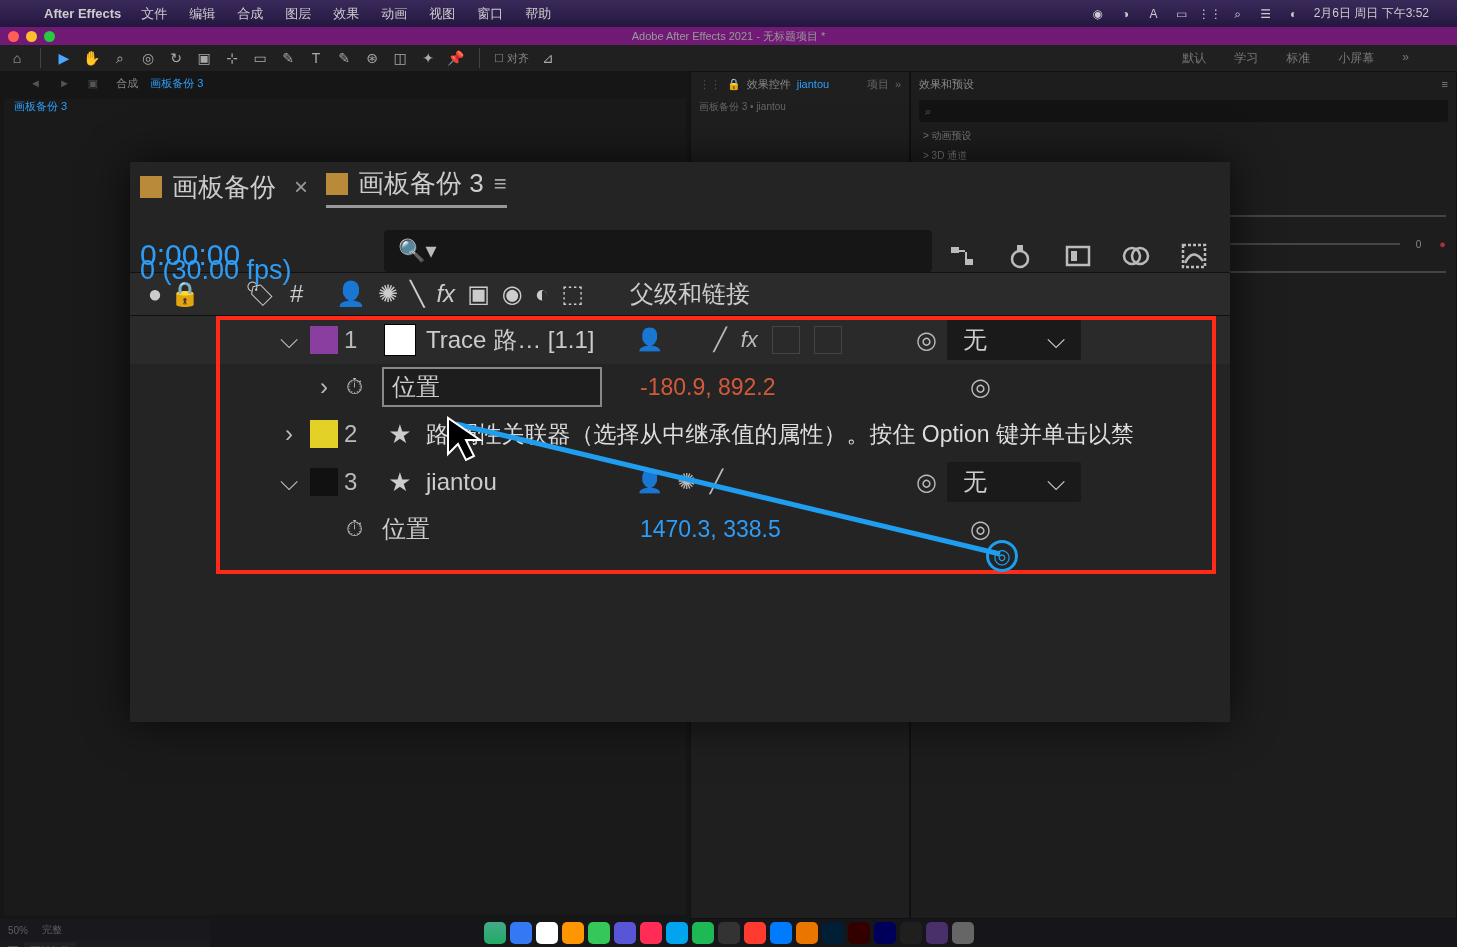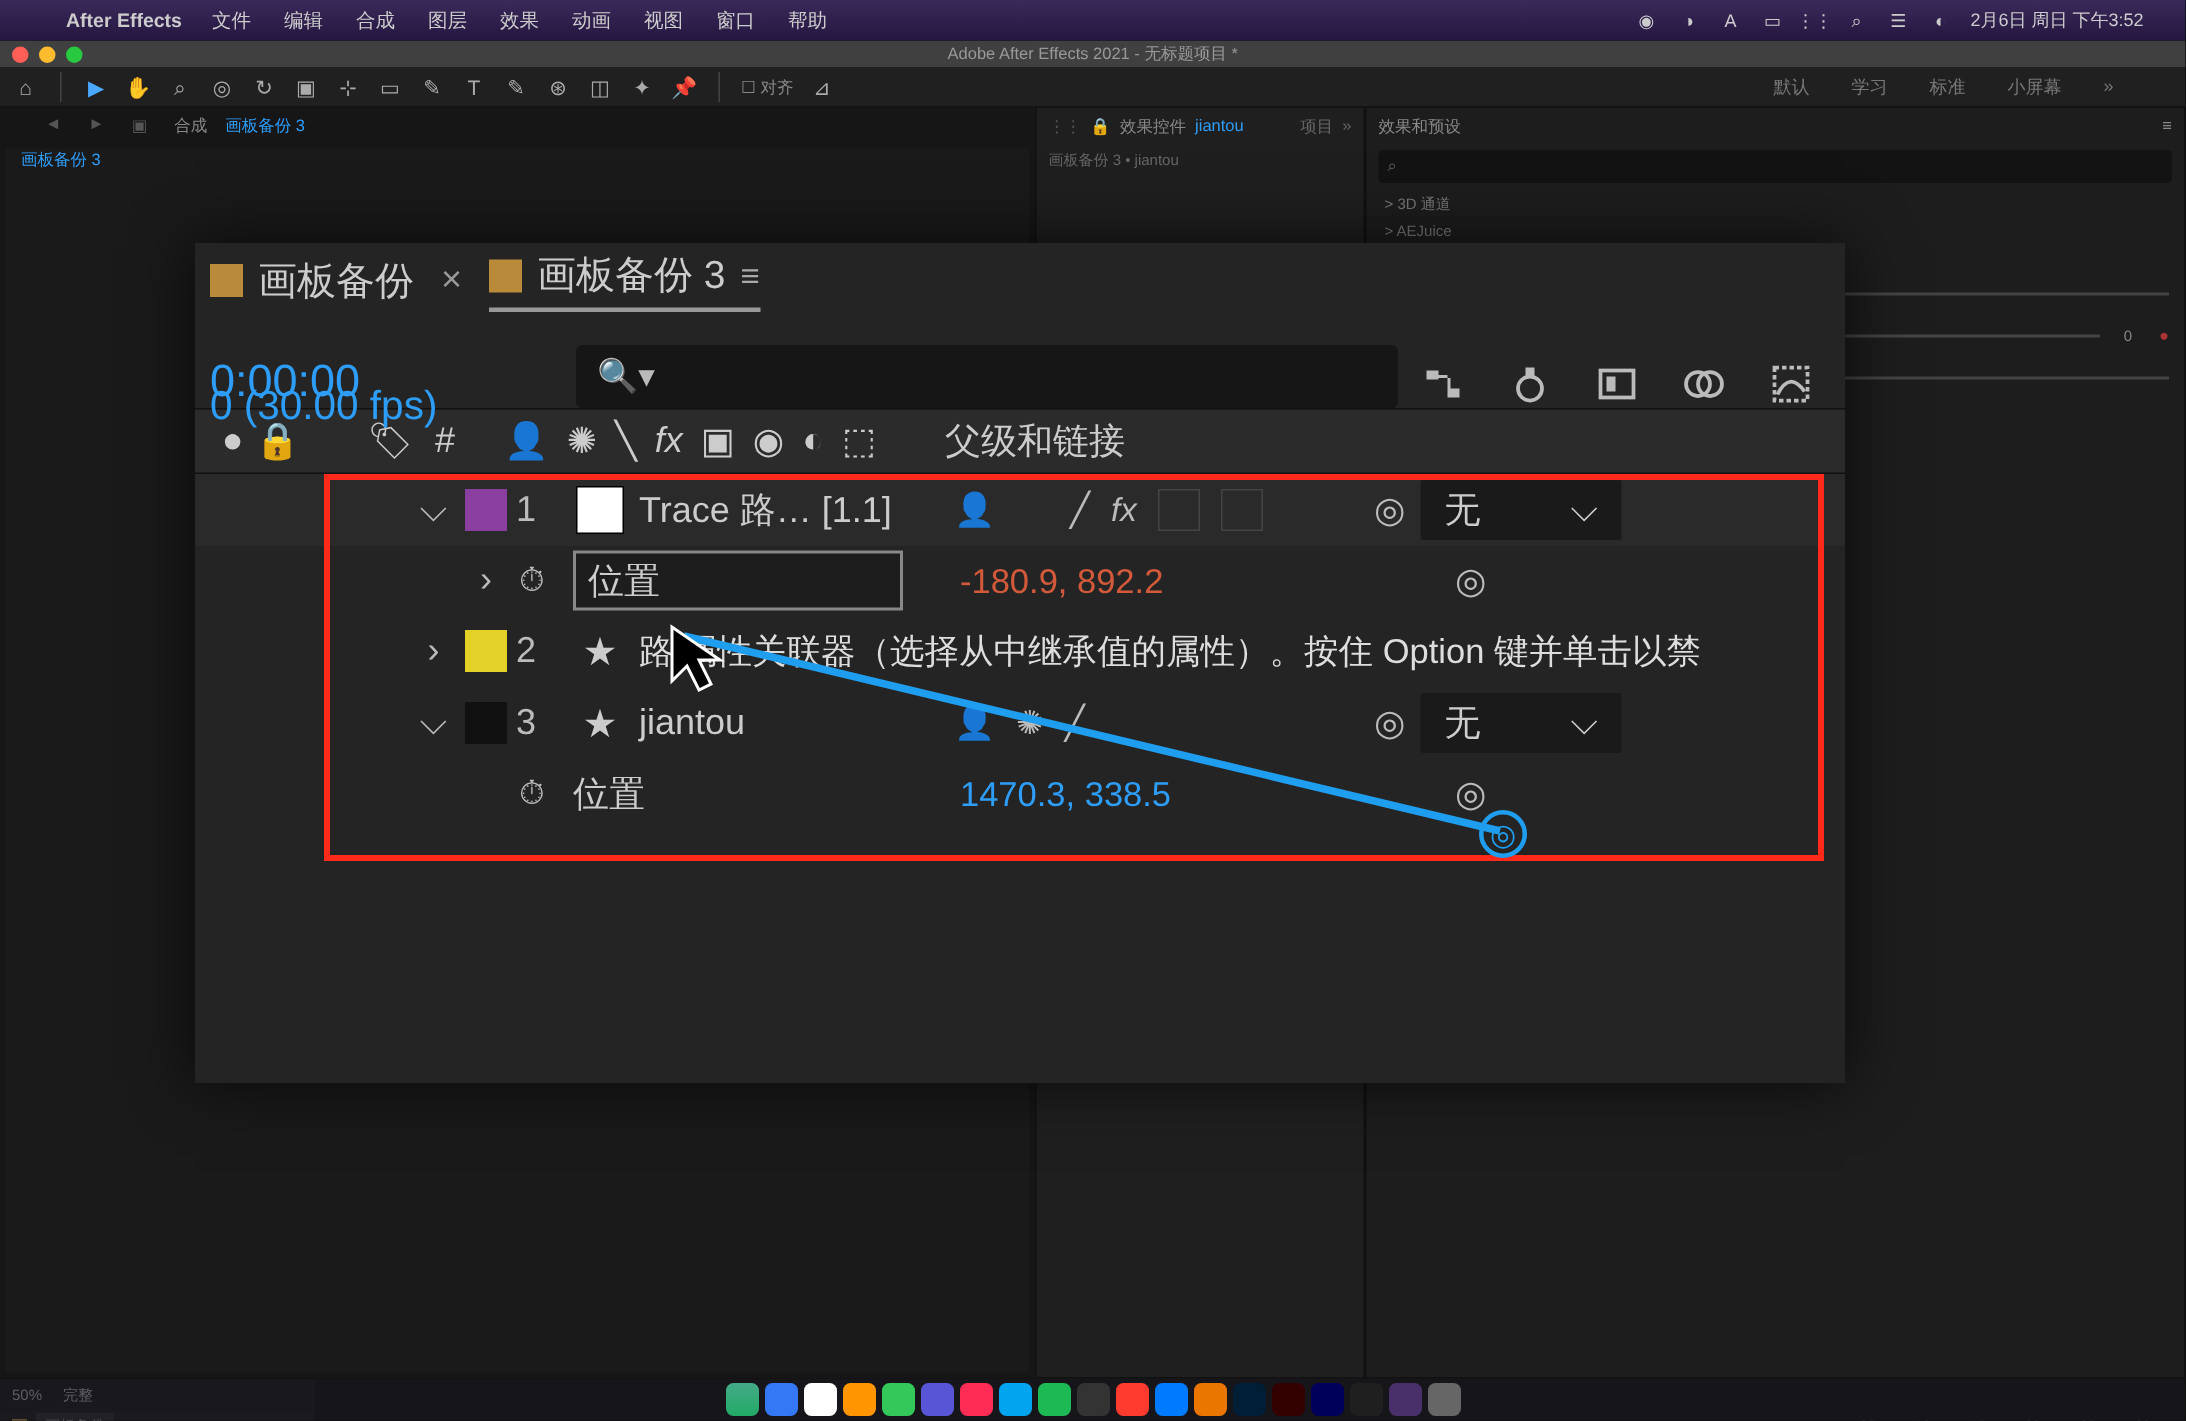--- a/index.html
+++ b/index.html
@@ -3,21 +3,21 @@
 <meta charset="utf-8">
 <style>
 *{margin:0;padding:0;box-sizing:border-box;font-family:-apple-system,"Helvetica Neue",Arial,sans-serif}
 body{width:1457px;height:947px;background:#000;overflow:hidden;position:relative}
 .mac-menubar{height:27px;background:linear-gradient(180deg,#3a2a5a,#241640);display:flex;align-items:center;color:#ccc;font-size:13px;padding:0 28px;position:relative;z-index:100}
 .mac-menubar .apple{margin-right:16px;font-size:15px}
 .mac-menubar .app-name{font-weight:600;margin-right:20px}
 .mac-menubar .menu-item{margin-right:22px;cursor:pointer}
 .mac-menubar .right{margin-left:auto;display:flex;align-items:center;gap:12px;font-size:12px}
 .mac-menubar .right .ico{width:16px;height:16px;display:inline-flex;align-items:center;justify-content:center}
-.win-title{height:18px;background:#404040;color:#999;font-size:11px;text-align:center;line-height:18px}
+.win-title{height:18px;background:#701a75;color:#999;font-size:11px;text-align:center;line-height:18px}
 .win-dots{position:absolute;left:8px;top:31px;display:flex;gap:7px}
 .win-dots span{width:11px;height:11px;border-radius:50%}
 .toolbar{height:26px;background:#202020;display:flex;align-items:center;padding:0 8px;gap:10px}
 .toolbar .tool{width:18px;height:18px;color:#aaa;display:flex;align-items:center;justify-content:center;font-size:14px}
 .toolbar .sep{width:1px;height:20px;background:#444;margin:0 4px}
 .toolbar .workspace-tabs{margin-left:auto;display:flex;gap:28px;color:#777;font-size:12px;padding-right:40px}
 .main-area{display:flex;height:calc(100% - 27px - 18px - 26px - 28px);background:#161616}
 .left-col{width:690px;display:flex;flex-direction:column}
 .proj-tabs{height:24px;display:flex;align-items:center;padding-left:30px;font-size:11px;color:#888;gap:12px}
 .proj-tabs .nav-ico{color:#555;margin-right:6px;font-size:11px}
@@ -197,20 +197,21 @@
       <div class="path">画板备份 3 • jiantou</div>
     </div>
     <div class="preset-panel">
       <div class="hdr">
           <span>效果和预设</span>
           <span style="margin-left:auto">≡</span>
         </div>
       <div class="srch">
           <span>⌕</span>
         </div>
+      <div class="row">&gt; 动画预设</div>
       <div class="row">&gt; 3D 通道</div>
       <div class="row">&gt; AEJuice</div>
       <div class="row">&gt; Animation Gym</div>
       <div class="knobs">
         <div class="knob-row">
             <span style="color:#888">○</span>
             <div class="slider">
               <div class="thumb" style="left:2%"></div>
             </div>
           </div>

